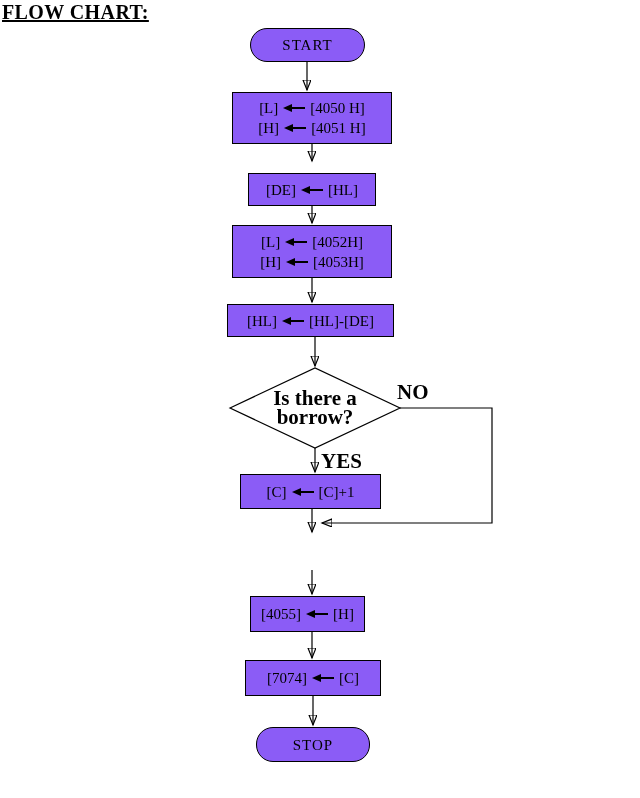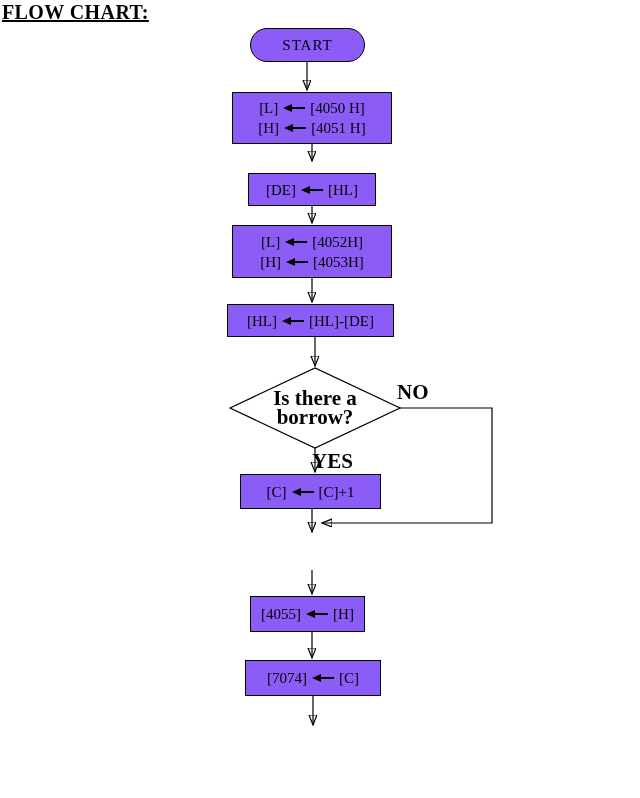--- a/index.html
+++ b/index.html
@@ -122,21 +122,21 @@
       <span>[HL]-[DE]</span>
     </div>
   </div>
 
   <div class="overlay-text decision-text" style="left:250px;top:389px;width:130px;">
     <div>Is there a</div>
     <div>borrow?</div>
   </div>
 
   <div class="overlay-text" style="left:397px;top:380px;">NO</div>
-  <div class="overlay-text" style="left:312px;top:449px;">YES</div>
+  <div class="overlay-text" style="left:321px;top:449px;">YES</div>
 
   <div class="shape" style="left:240px;top:474px;width:141px;height:35px;">
     <div class="box-line">
       <span>[C]</span>
       <span class="larrow">
           <span class="head"></span>
           <span class="tail"></span>
         </span>
       <span>[C]+1</span>
     </div>
@@ -158,14 +158,17 @@
     <div class="box-line">
       <span>[7074]</span>
       <span class="larrow">
           <span class="head"></span>
           <span class="tail"></span>
         </span>
       <span>[C]</span>
     </div>
   </div>
 
+  <div class="shape terminal" style="left:256px;top:727px;width:114px;height:35px;">
+    <span>STOP</span>
+  </div>
 
 </div>
 
 </body></html>

